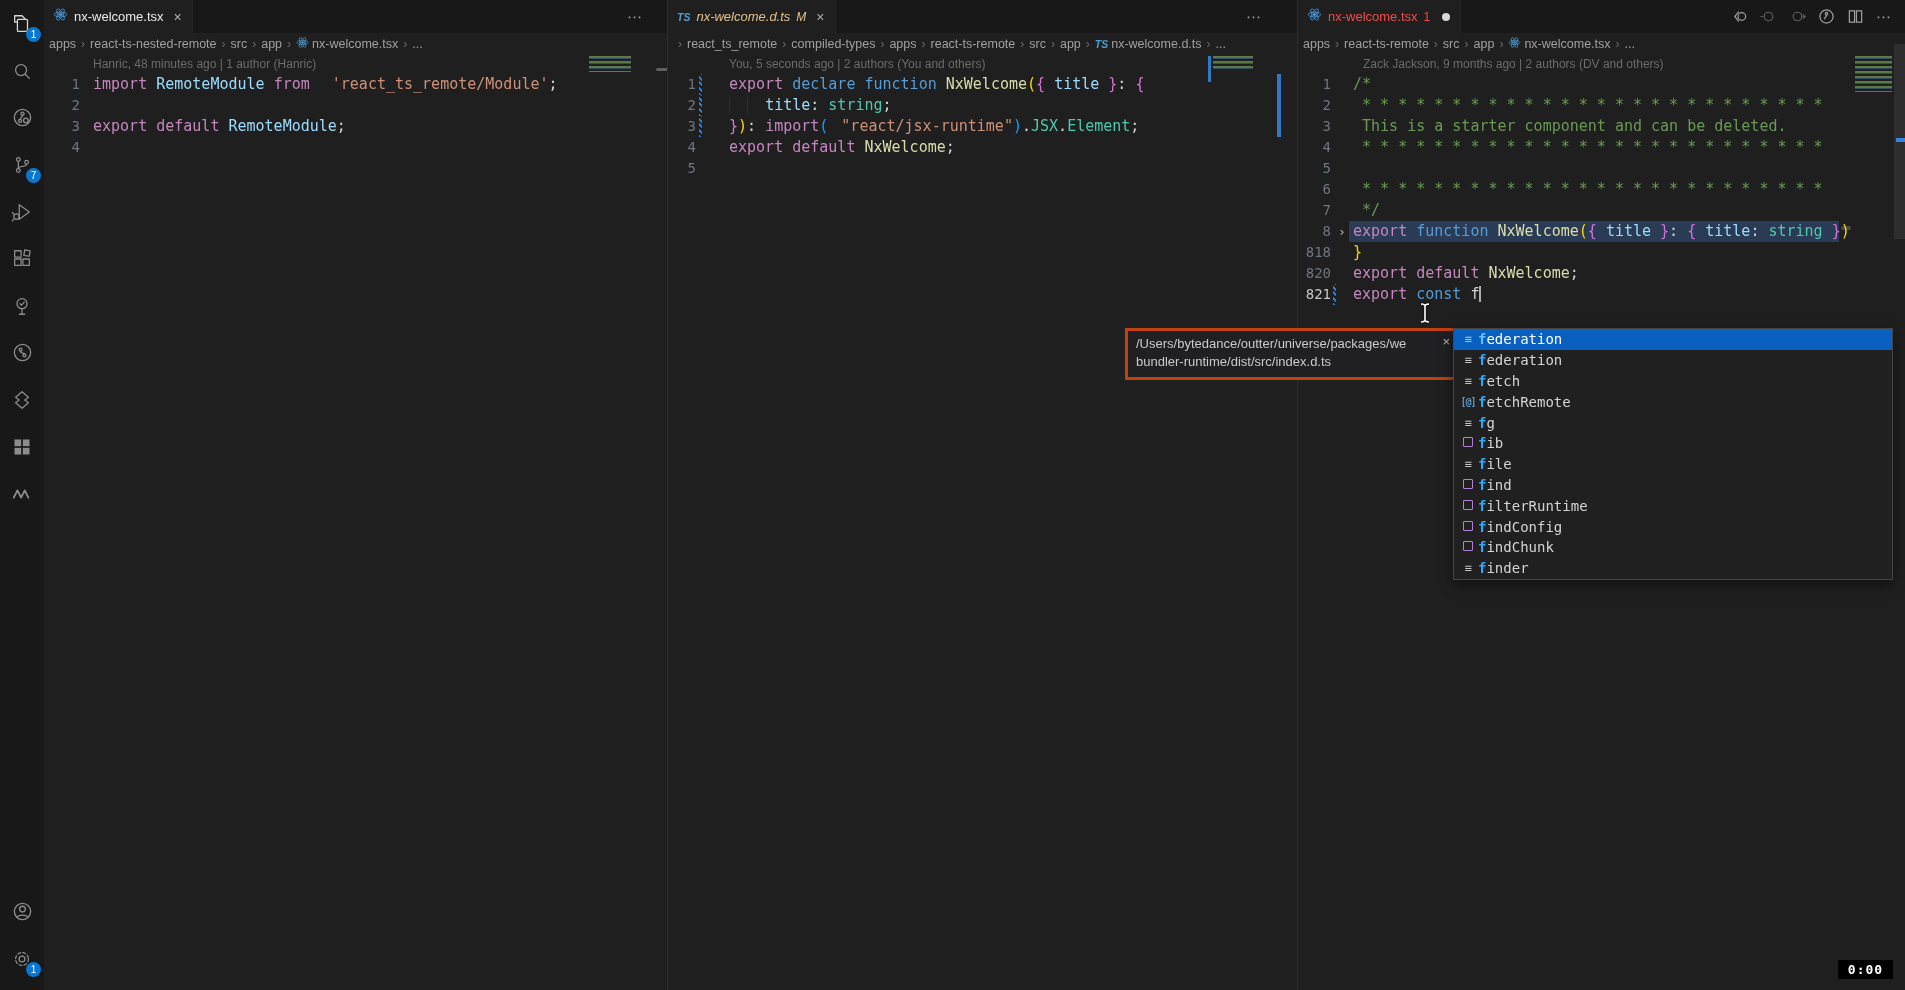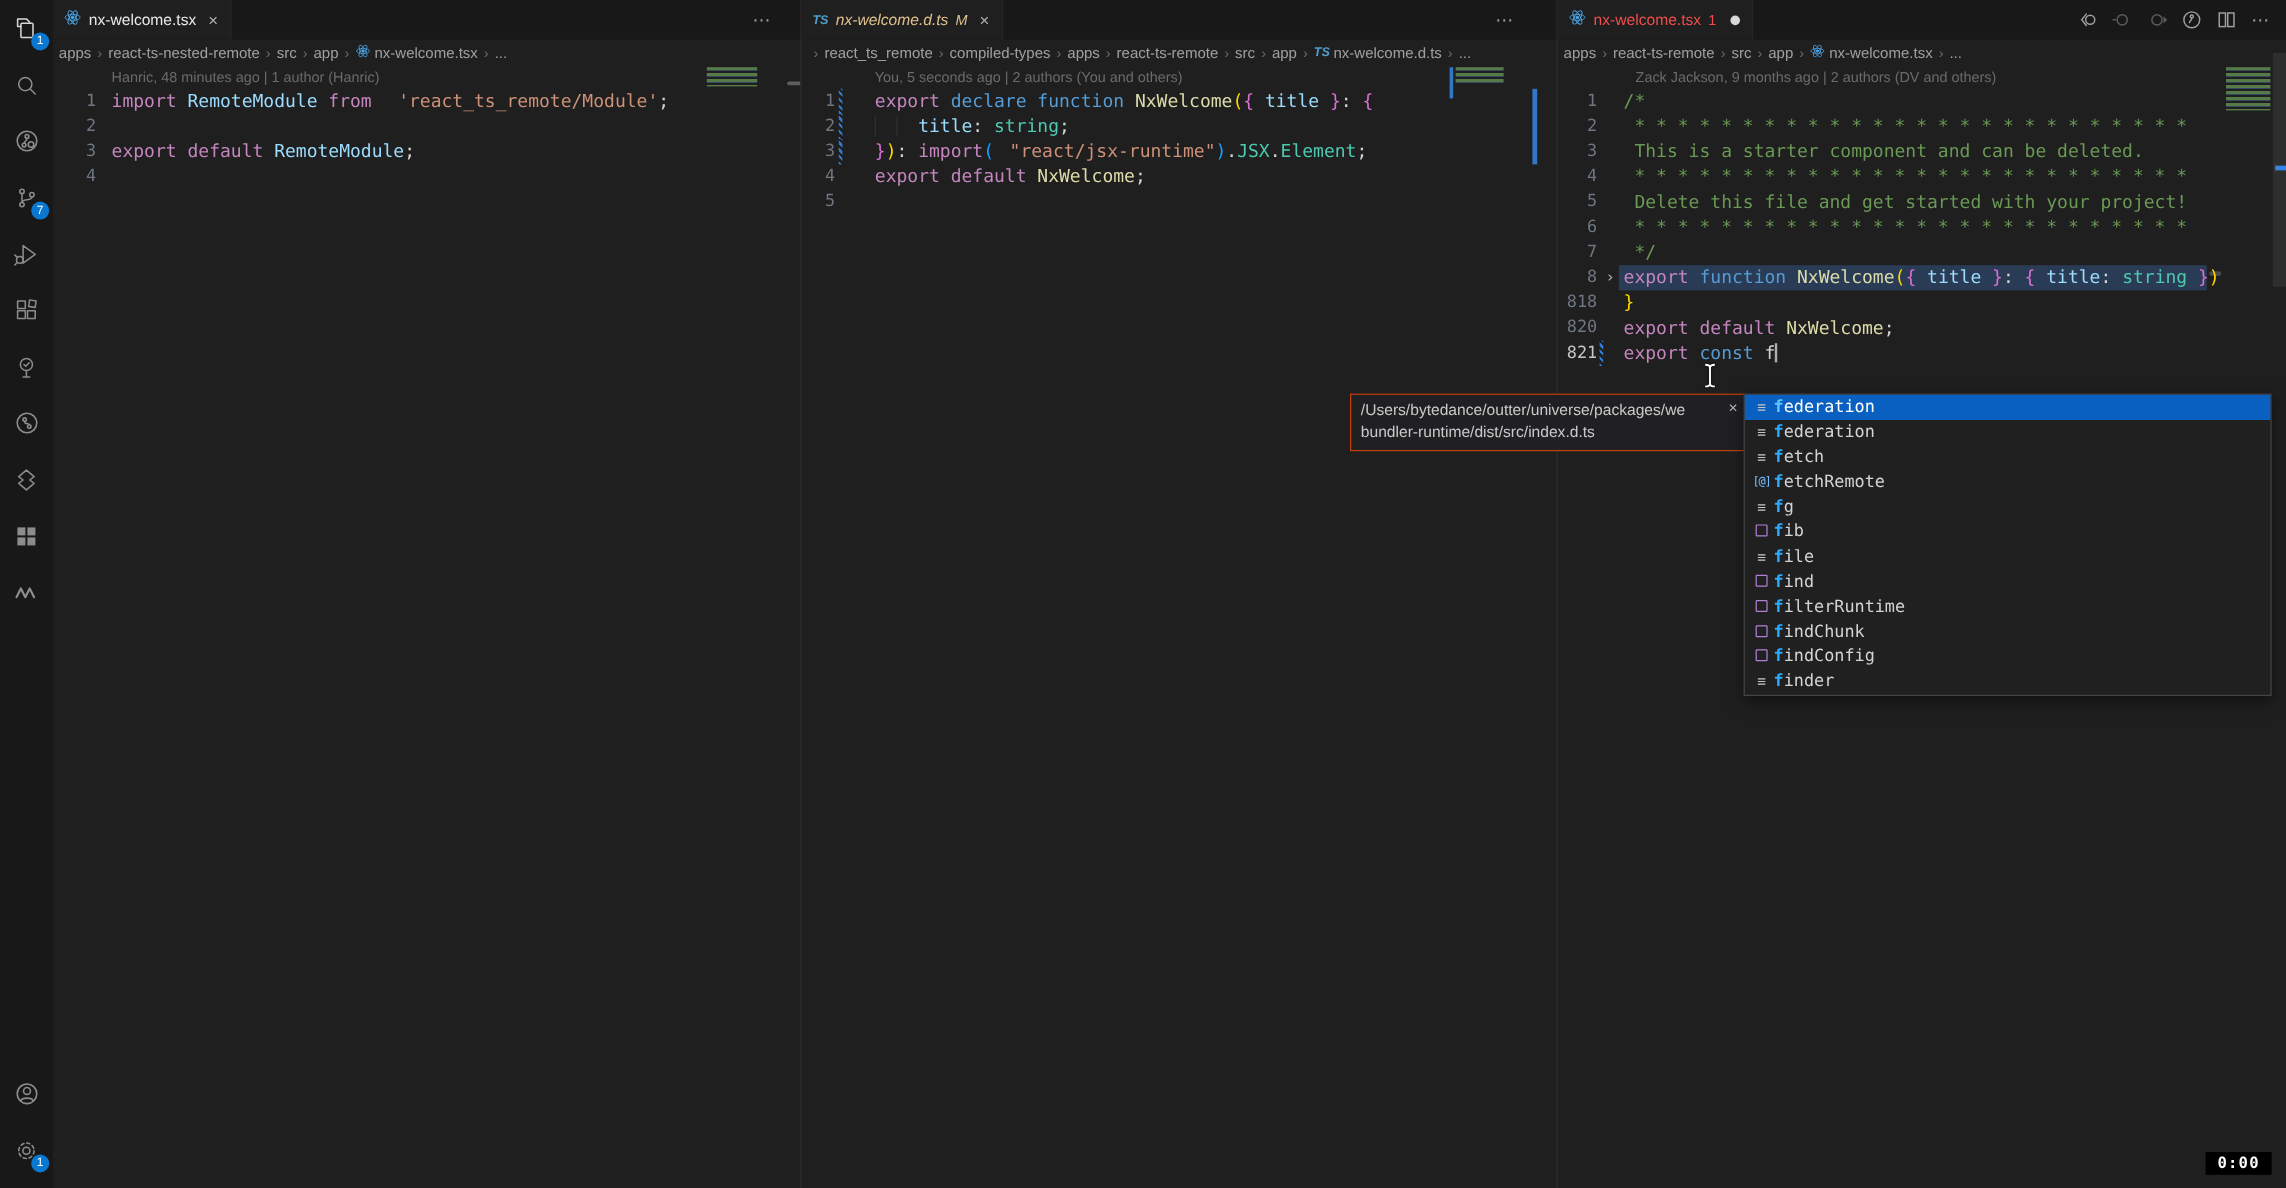--- a/index.html
+++ b/index.html
@@ -73,21 +73,21 @@
            box-shadow:0 4px 12px rgba(0,0,0,.5);z-index:20;}
   .srow{display:flex;align-items:center;height:20.8px;padding:0 4px;cursor:pointer;
         font-family:"DejaVu Sans Mono","Liberation Mono",monospace;font-size:14px;color:#d4d4d4;}
   .srow.sel{background:#0a60c1;color:#fff;}
   .sic{flex:none;width:20px;text-align:center;font-size:12px;color:#c5c5c5;}
   .sic.ic-bracketat{color:#75beff;font-size:10px;letter-spacing:-1px;}
   .sic.ic-module::before{content:'';display:inline-block;width:8px;height:8px;border:1.3px solid #b180d7;border-radius:1px;}
   .smatch{color:#2aabff;font-weight:bold;}
   .srow.sel .smatch{color:#5fc4ff;}
   
-  #tooltip{position:absolute;left:1125px;top:328px;width:328px;height:46px;background:#202023;border:1px solid #c2410c;
+  #tooltip{position:absolute;left:1125px;top:328px;width:328px;height:46px;background:#202023;border:3px solid #c2410c;
            z-index:19;font-size:13px;color:#c9c9c9;}
   #tooltip .tline{position:absolute;left:8px;right:24px;height:17px;line-height:17px;white-space:nowrap;overflow:hidden;}
   #tooltip .t1{top:4px;} #tooltip .t2{top:22px;right:8px;}
   #tooltip .tclose{position:absolute;right:6px;top:3px;color:#bbb;cursor:pointer;font-size:13px;}
   
   #ibeam{position:absolute;left:1418px;top:302px;z-index:30;pointer-events:none;}
   #ibeam svg{filter:drop-shadow(0 0 1px #000);}
   #timer{position:absolute;left:1838px;top:960px;width:55px;height:19px;background:#000;color:#fff;
          font-family:"DejaVu Sans Mono",monospace;font-size:13px;font-weight:bold;text-align:center;line-height:19px;letter-spacing:1px;}
 </style>
@@ -436,21 +436,20 @@
       <div class="line">
         <span class="ln">3</span>
         <span class="code"><span class="tk c"> This is a starter component and can be deleted.</span></span>
       </div>
       <div class="line">
         <span class="ln">4</span>
         <span class="code"><span class="tk c"> * * * * * * * * * * * * * * * * * * * * * * * * * * </span></span>
       </div>
       <div class="line">
         <span class="ln">5</span>
-        <span class="code"><span class="tk c"> Delete this file and get started with your project!</span></span>
       </div>
       <div class="line">
         <span class="ln">6</span>
         <span class="code"><span class="tk c"> * * * * * * * * * * * * * * * * * * * * * * * * * * </span></span>
       </div>
       <div class="line">
         <span class="ln">7</span>
         <span class="code"><span class="tk c"> */</span></span>
       </div>
       <div class="line hl">
@@ -520,25 +519,25 @@
     <div class="srow">
       <span class="sic ic-module"></span>
       <span><span class="smatch">f</span><span>ind</span></span>
     </div>
     <div class="srow">
       <span class="sic ic-module"></span>
       <span><span class="smatch">f</span><span>ilterRuntime</span></span>
     </div>
     <div class="srow">
       <span class="sic ic-module"></span>
+      <span><span class="smatch">f</span><span>indConfig</span></span>
+    </div>
+    <div class="srow">
+      <span class="sic ic-module"></span>
       <span><span class="smatch">f</span><span>indChunk</span></span>
-    </div>
-    <div class="srow">
-      <span class="sic ic-module"></span>
-      <span><span class="smatch">f</span><span>indConfig</span></span>
     </div>
     <div class="srow">
       <span class="sic ic-text">≡</span>
       <span><span class="smatch">f</span><span>inder</span></span>
     </div>
   </div>
 
 <div id="ibeam">
   <svg width="14" height="22" viewBox="0 0 14 22" stroke="#fff" stroke-width="1.6" fill="none">
     <path d="M3 2c2 0 4 .5 4 2.5C7 2.5 9 2 11 2M3 20c2 0 4-.5 4-2.5 0 2 2 2.5 4 2.5M7 4.5v13"></path>

